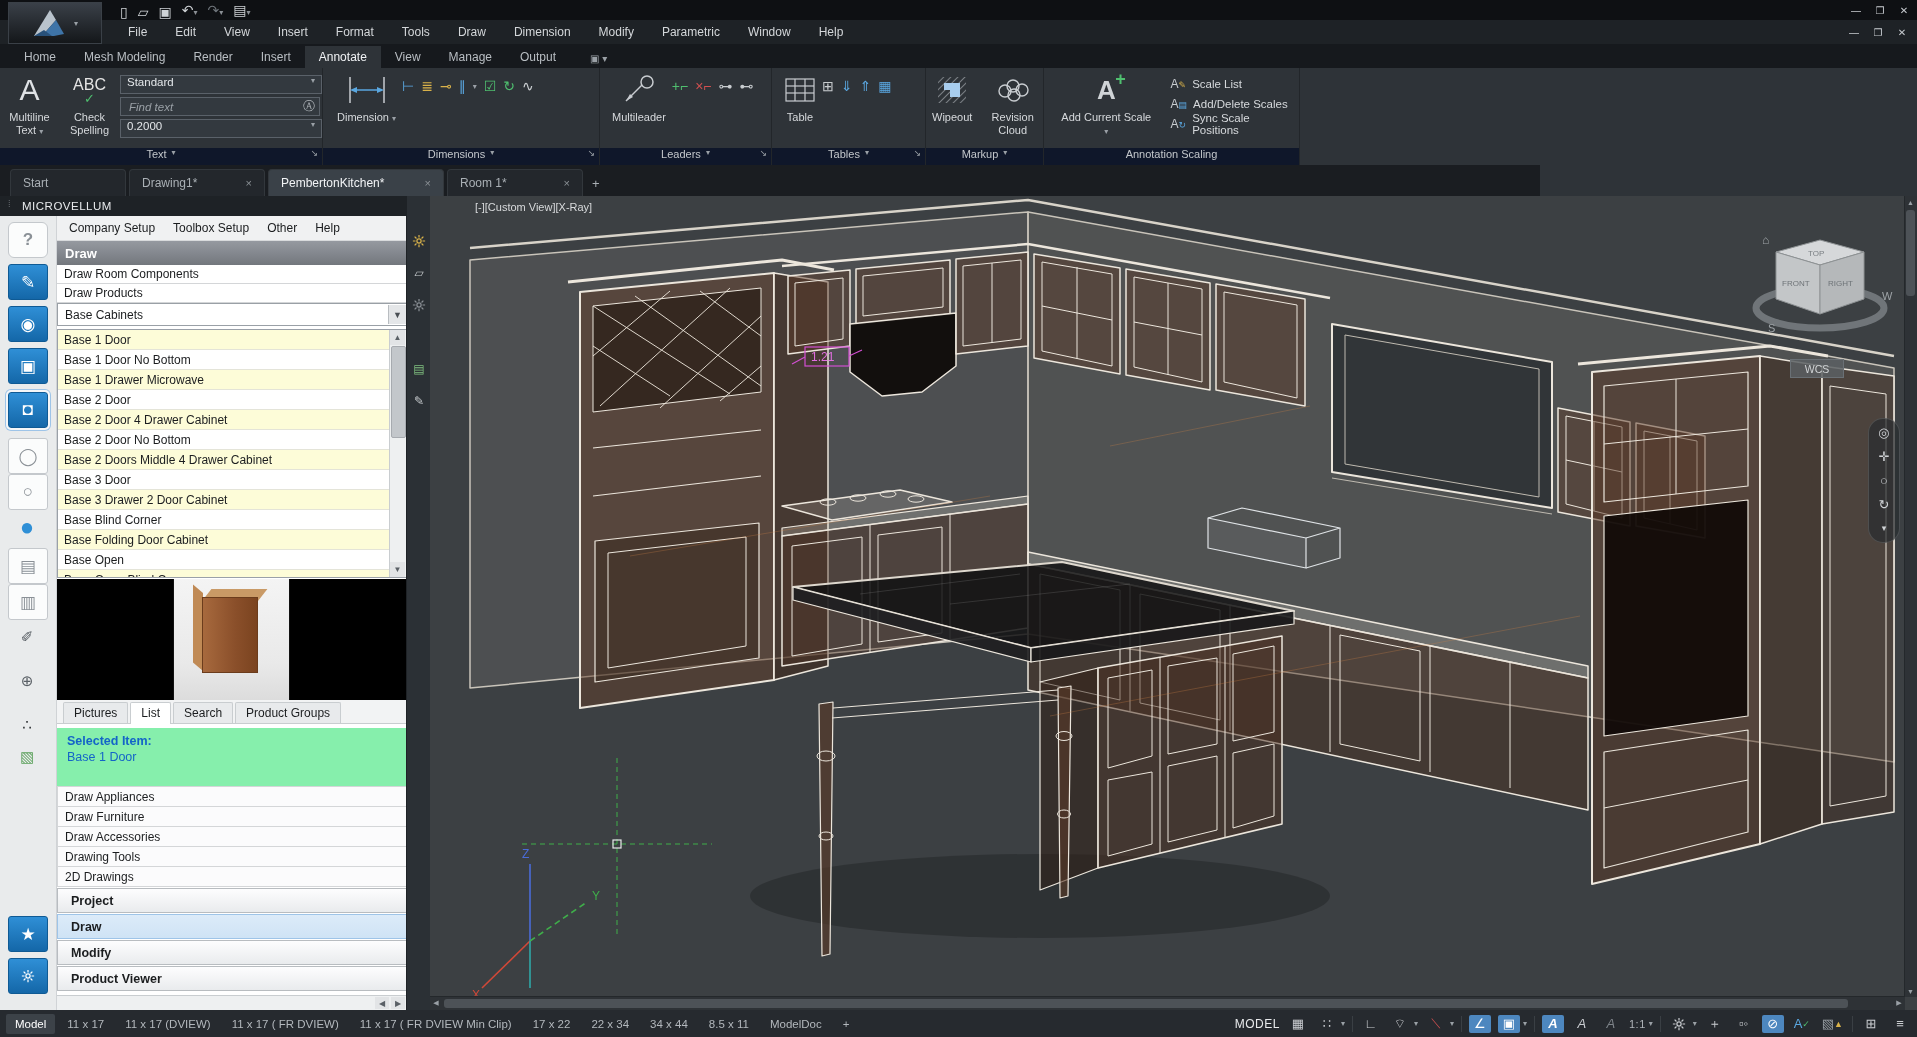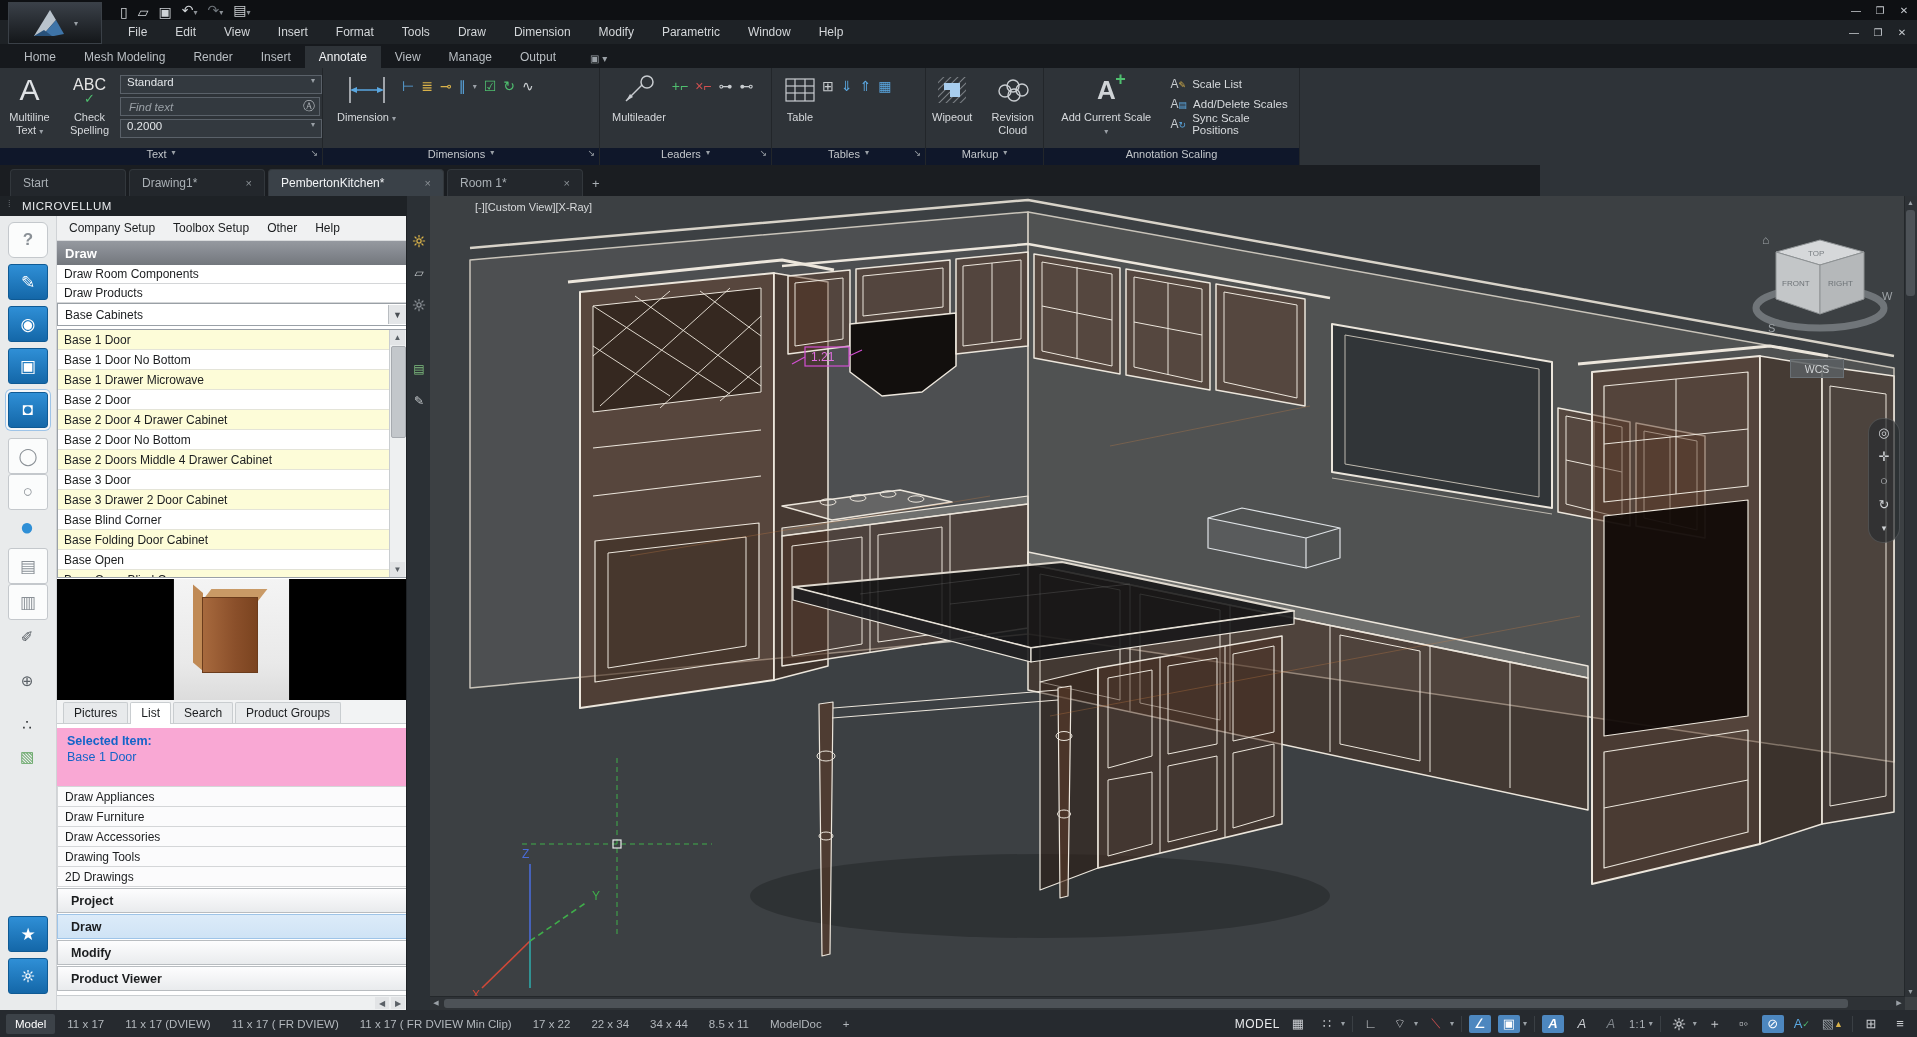--- a/index.html
+++ b/index.html
@@ -72,21 +72,21 @@
   .vsb .thumb{position:absolute;left:1px;width:13px;background:#c3c7cb;border:1px solid #a7abb0;border-radius:2px;}
   .thumbs{position:absolute;left:0;top:363px;width:350px;height:121px;background:#000;display:flex;}
   .tcell{width:116px;height:121px;background:#000;border-right:1px solid #111;}
   .tcell.mid{background:linear-gradient(180deg,#f4f4f4 0%,#e9e9e9 70%,#dcdcdc 100%);position:relative;}
   .cab3d{position:absolute;left:28px;top:18px;width:56px;height:76px;background:linear-gradient(90deg,#a86a3e,#8a4f2a 60%,#7a431f);box-shadow:inset 0 0 0 1px #6b3c1c;}
   .cab3dtop{position:absolute;left:28px;top:10px;width:56px;height:12px;background:#c99a66;transform:skewX(-38deg);transform-origin:bottom left;}
   .cab3dside{position:absolute;left:19px;top:14px;width:10px;height:78px;background:#c08a55;transform:skewY(40deg);transform-origin:top right;}
   .ptabs{position:absolute;left:0;top:484px;width:350px;height:24px;background:#f2f3f4;border-bottom:1px solid #c9cdd0;display:flex;align-items:flex-end;padding-left:6px;box-sizing:border-box;}
   .ptab{font-size:12px;color:#1b1d1f;padding:3px 10px;border:1px solid #c9cdd0;border-bottom:none;background:#e8eaec;margin-right:2px;border-radius:2px 2px 0 0;}
   .ptab.active{background:#ffffff;position:relative;top:1px;padding-bottom:4px;}
-  .selblock{position:absolute;left:0;top:512px;width:350px;height:58px;background:#f9a8d4;}
+  .selblock{position:absolute;left:0;top:512px;width:350px;height:58px;background:#86efac;}
   .sellabel{color:#1464c8;font-weight:bold;font-size:12.5px;padding:6px 0 2px 10px;}
   .selvalue{color:#1464c8;font-size:12.5px;padding-left:10px;}
   .brow{height:19px;border:1px solid #d4d6d8;border-bottom:none;font-size:12px;color:#1b1d1f;display:flex;align-items:center;padding-left:7px;background:#fbfbfc;}
   .sect{height:23px;border:1px solid #b8bcc0;margin-top:1px;background:linear-gradient(180deg,#fdfdfe,#e9ebed);display:flex;align-items:center;padding-left:13px;font-size:12.5px;font-weight:bold;color:#1b1d1f;}
   .sect.active{background:linear-gradient(180deg,#dcebf9,#cfe3f5);border-color:#9ec4e8;}
   .mvhsb{position:absolute;left:0;bottom:0;width:350px;height:15px;background:#eef0f1;border-top:1px solid #c9cdd0;display:flex;justify-content:flex-end;align-items:center;gap:2px;padding-right:2px;box-sizing:border-box;}
   .mvhsb span{width:14px;height:12px;background:#e2e4e6;color:#5a6066;font-size:8px;display:flex;align-items:center;justify-content:center;}
   .sidestrip{left:406px;top:196px;width:24px;height:814px;background:#2b3035;border-left:1px solid #1e2226;}
   .ss{position:absolute;left:3px;width:18px;height:18px;display:flex;align-items:center;justify-content:center;font-size:12px;color:#c9cdd0;}
   

